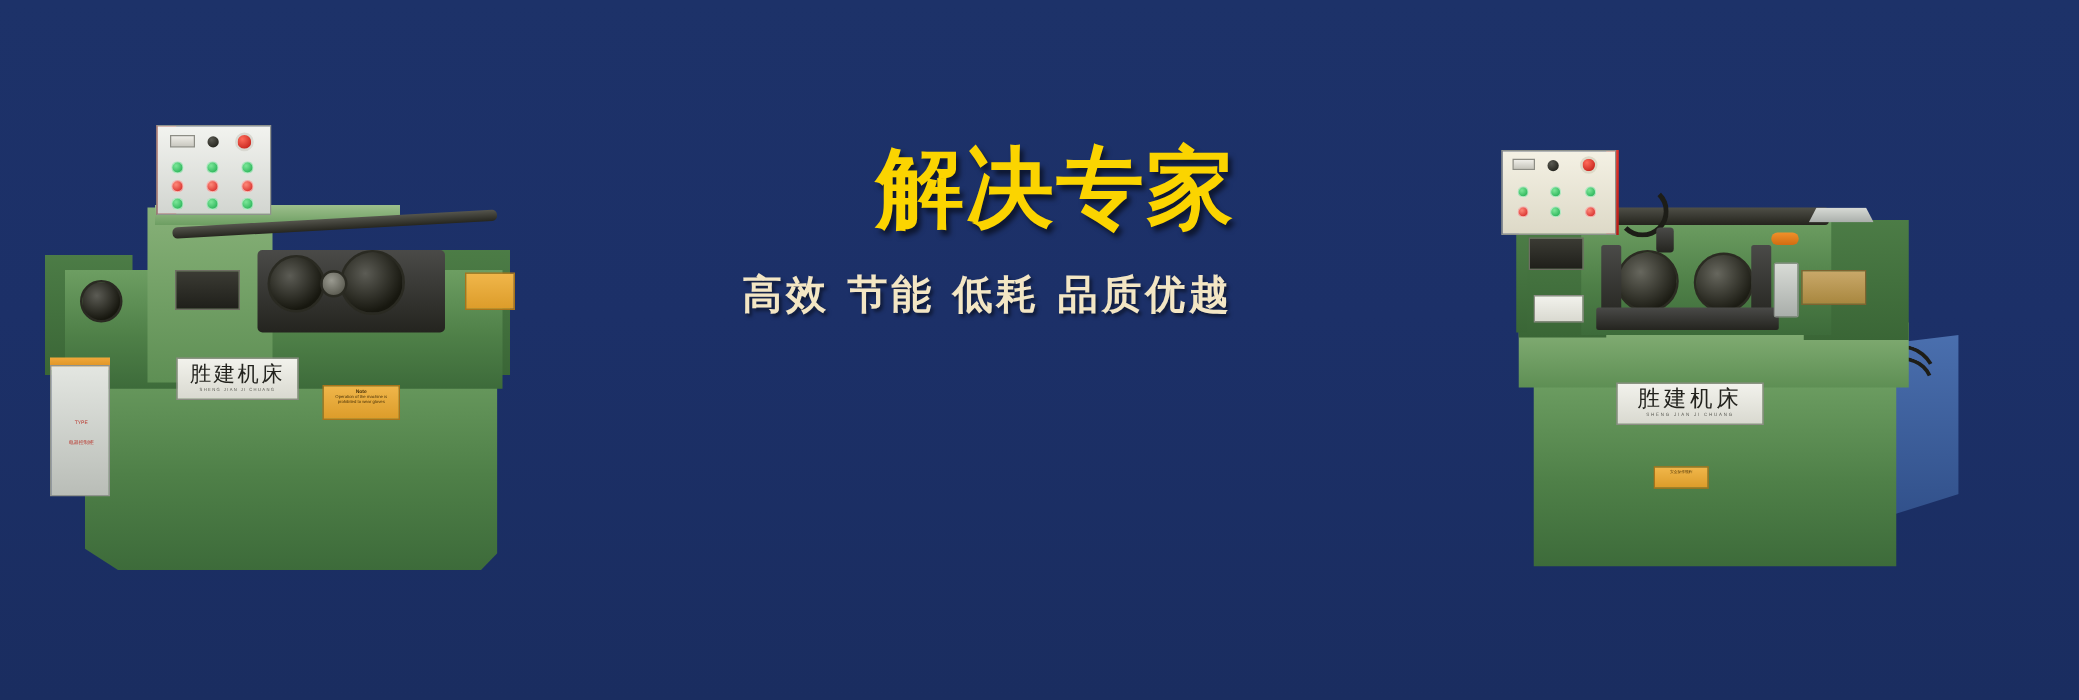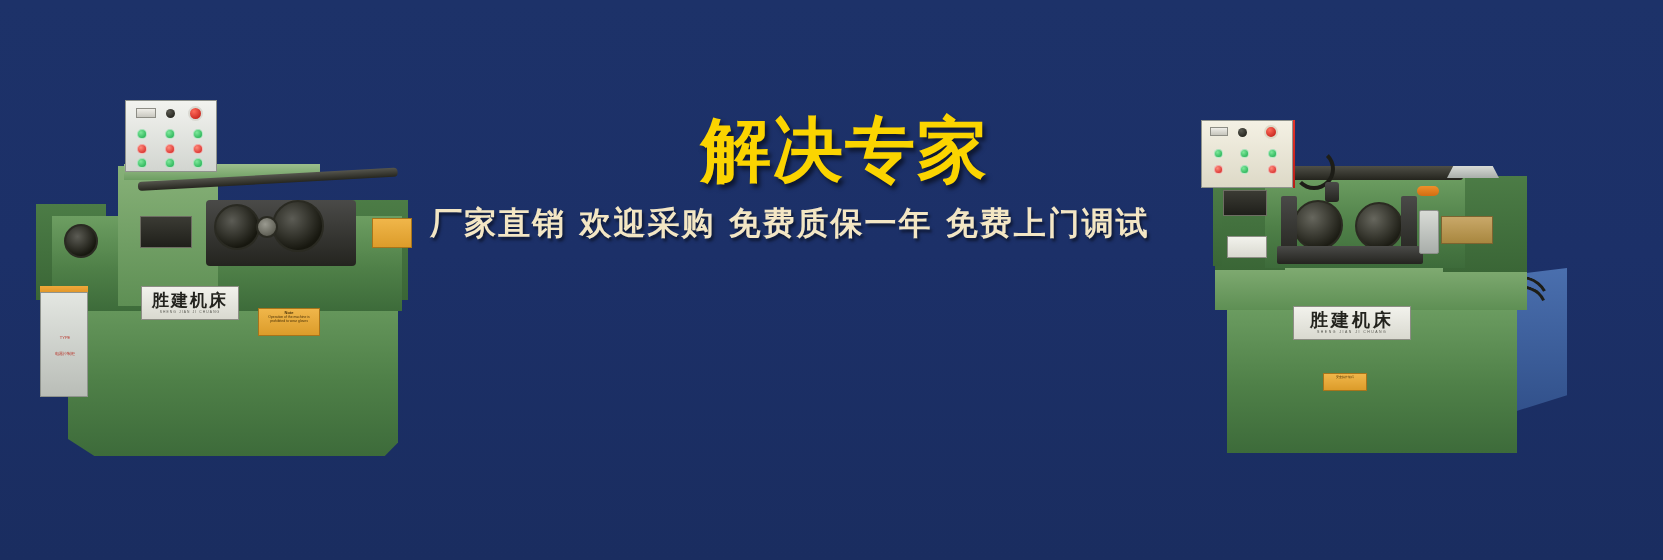--- a/index.html
+++ b/index.html
@@ -78,21 +78,21 @@
   .nameplate {
     position:absolute;
     background:linear-gradient(180deg,#f2f2ec 0%,#d9d9d0 100%);
     border:1px solid #8d8d85;
     display:flex; flex-direction:column;
     align-items:center; justify-content:center;
     overflow:hidden;
   }
   .nameplate .np-cn {
     font-family:"DejaVu Serif","Liberation Serif",serif;
-    font-weight:bold; color:#23231e; line-height:1;
+    font-weight:normal; color:#23231e; line-height:1;
   }
   .nameplate .np-en {
     font-family:"Liberation Sans",sans-serif;
     color:#55554e; line-height:1; margin-top:2px;
     transform:scaleX(.92);
   }
   .warn-label {
     position:absolute;
     background:linear-gradient(180deg,#f0b64a 0%,#dc9c2a 100%);
     border:1px solid #a8741a;
@@ -216,21 +216,21 @@
       <div style="font-weight:bold;font-size:4px;">Note</div>
       <div>Operation of the machine is prohibited to wear gloves</div>
     </div>
   </div>
 
   <div class="text-block">
     <div class="headline">
       <span class="gap"></span>
       <span>解决专家</span>
     </div>
-    <div class="sub2">厂家直销  欢迎采购  免费质保一年  免费上门调试</div>
+    <div class="sub1">高效  节能  低耗  品质优越</div>
   </div>
 
   <div class="machine" id="machine-right">
 
     <div class="mr-blue"></div>
     <div class="hose" style="left:330px;top:158px;width:54px;height:50px;transform:rotate(18deg);"></div>
     <div class="hose" style="left:336px;top:168px;width:46px;height:44px;transform:rotate(22deg);"></div>
 
     <div class="mr-base grn"></div>
     <div class="mr-apron grn-lt"></div>

